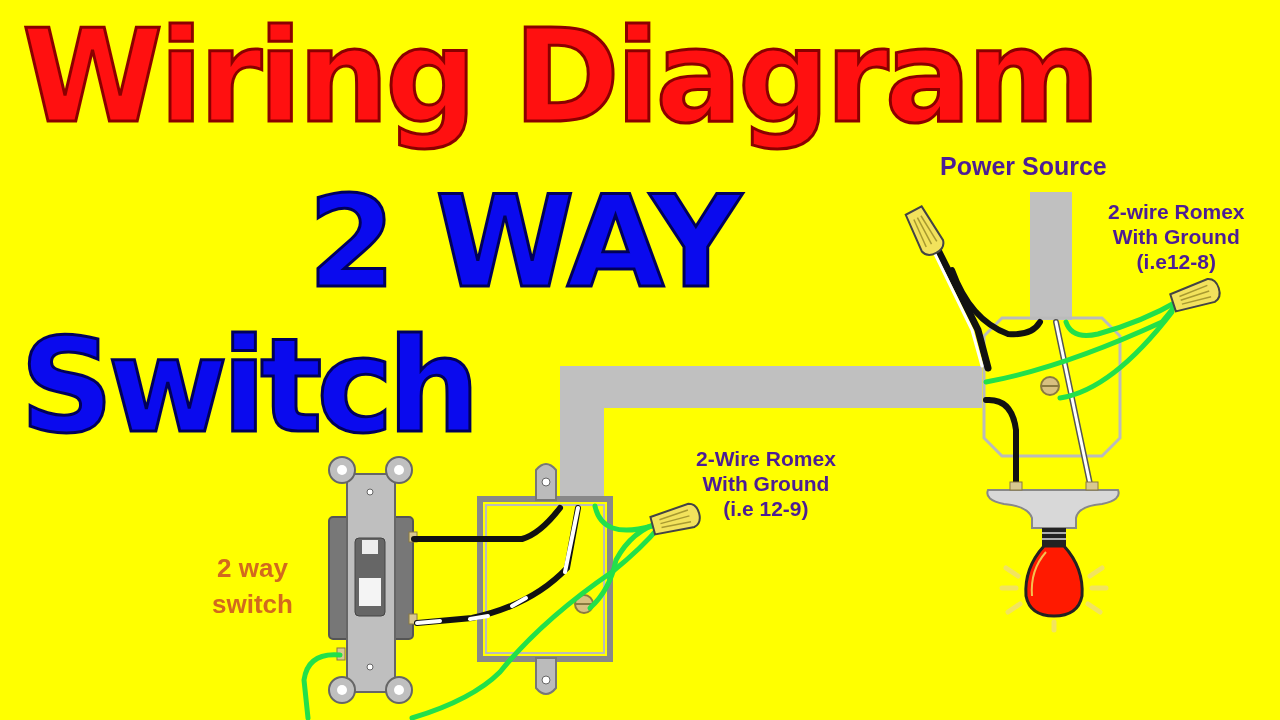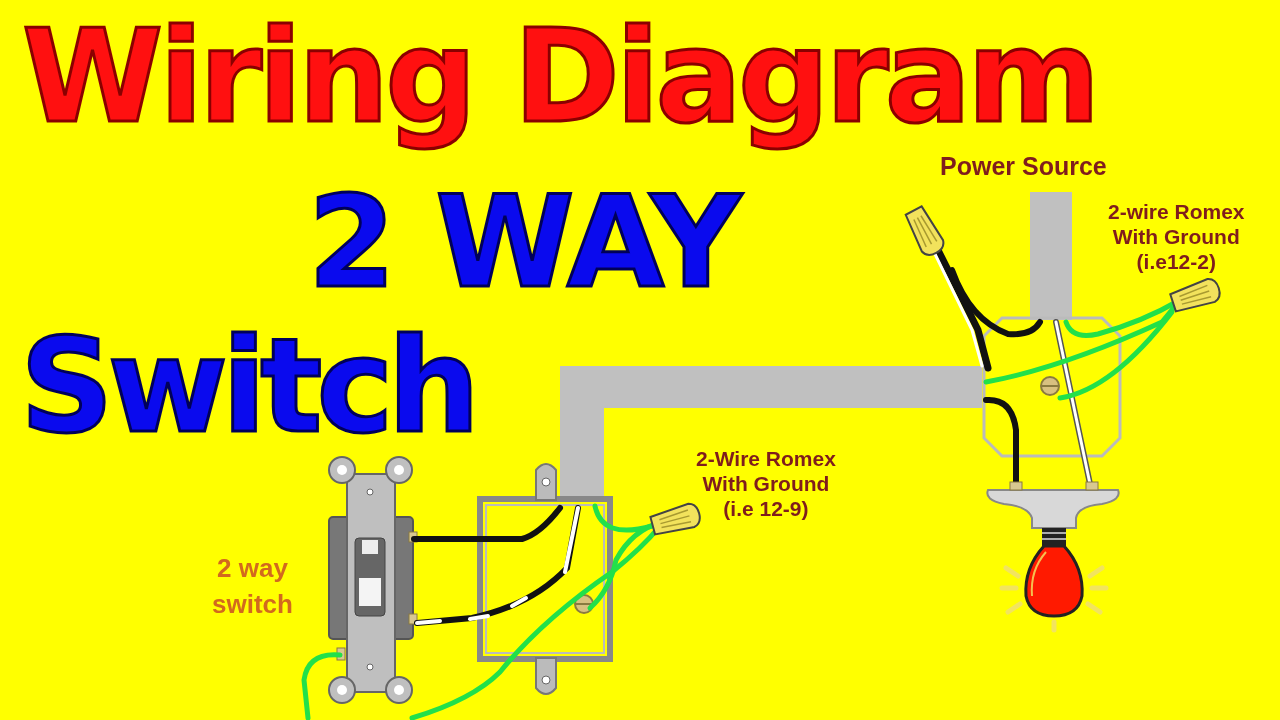--- a/index.html
+++ b/index.html
@@ -25,21 +25,21 @@
       white-space: nowrap;
     }
     .title-blue-2 {
       position: absolute; left: 8px; top: 318px;
       font-family: "DejaVu Sans", sans-serif; font-weight: bold;
       font-size: 130px; line-height: 136px; color: #0A0AEE;
       -webkit-text-stroke: 3px #00005a; letter-spacing: -6px;
       white-space: nowrap;
     }
     .label {
-      position: absolute; font-weight: bold; color: #7f1d1d;
+      position: absolute; font-weight: bold; color: #4c1d95;
       text-align: center; line-height: 25px; font-size: 21px;
       white-space: nowrap;
     }
     .label div { display: block; }
     .power-source { left: 928px; top: 150px; font-size: 25px; line-height: 32px; }
     .romex-right { left: 1096px; top: 199px; }
     .romex-mid { left: 684px; top: 446px; }
     .switch-label {
       position: absolute; left: 200px; top: 550px;
       color: #D2691E; font-weight: bold; font-size: 26px; line-height: 36px;
@@ -184,21 +184,21 @@
         <line x1="1042" y1="622" x2="1042" y2="630"></line>
       </g>
     </g>
   </svg>
 
   <div class="label power-source">Power Source</div>
 
   <div class="label romex-right">
     <div>2-wire Romex</div>
     <div>With Ground</div>
-    <div>(i.e12-2)</div>
+    <div>(i.e12-8)</div>
   </div>
 
   <div class="label romex-mid">
     <div>2-Wire Romex</div>
     <div>With Ground</div>
     <div>(i.e 12-9)</div>
   </div>
 
   <div class="switch-label">
     <div>2 way</div>

